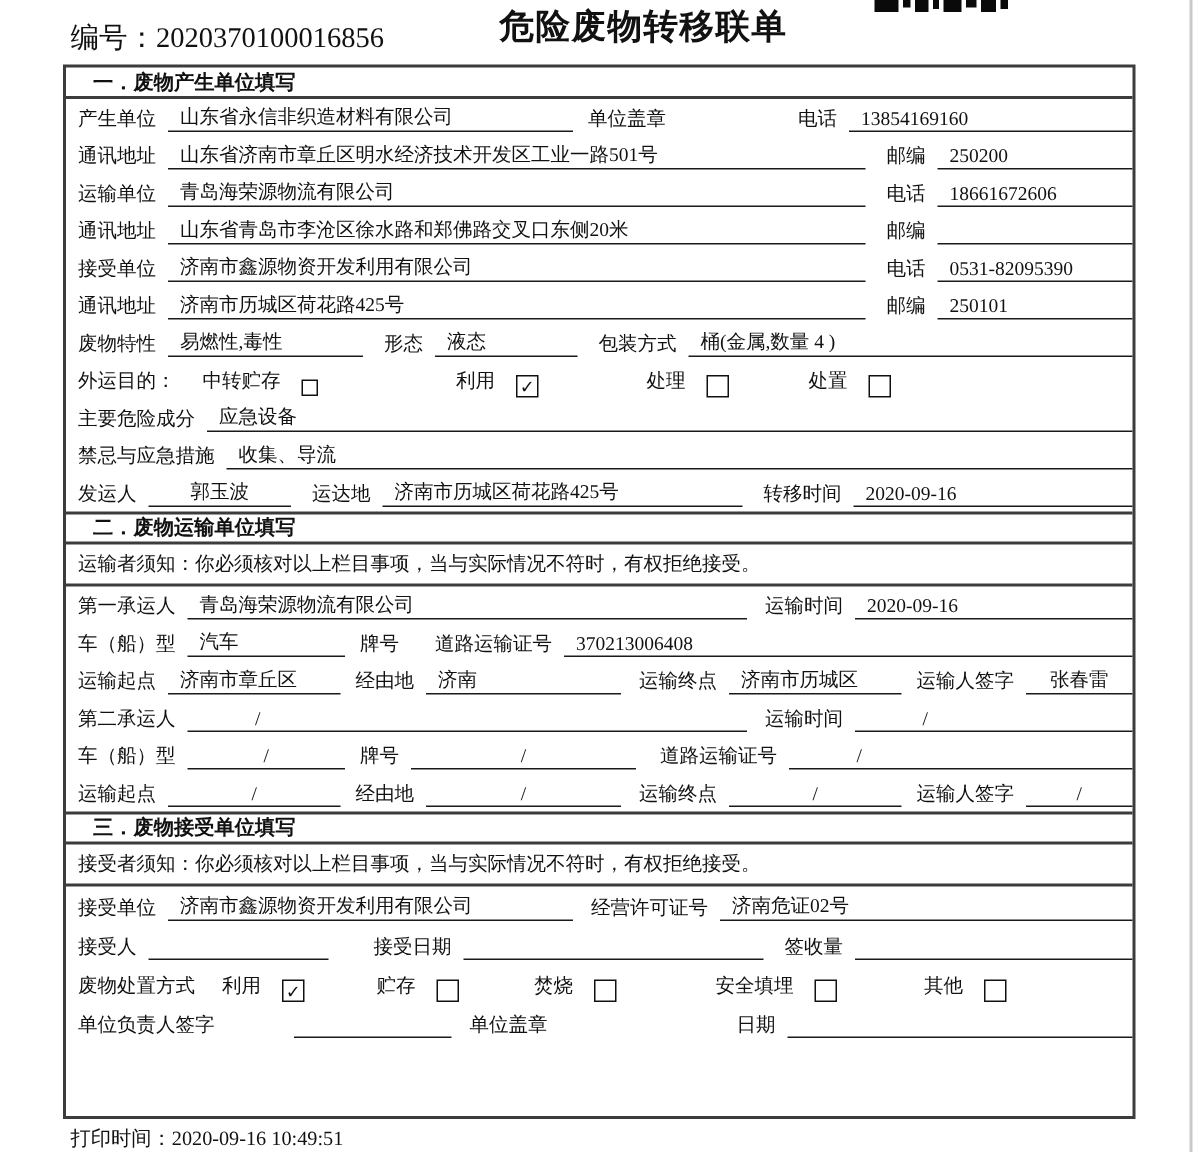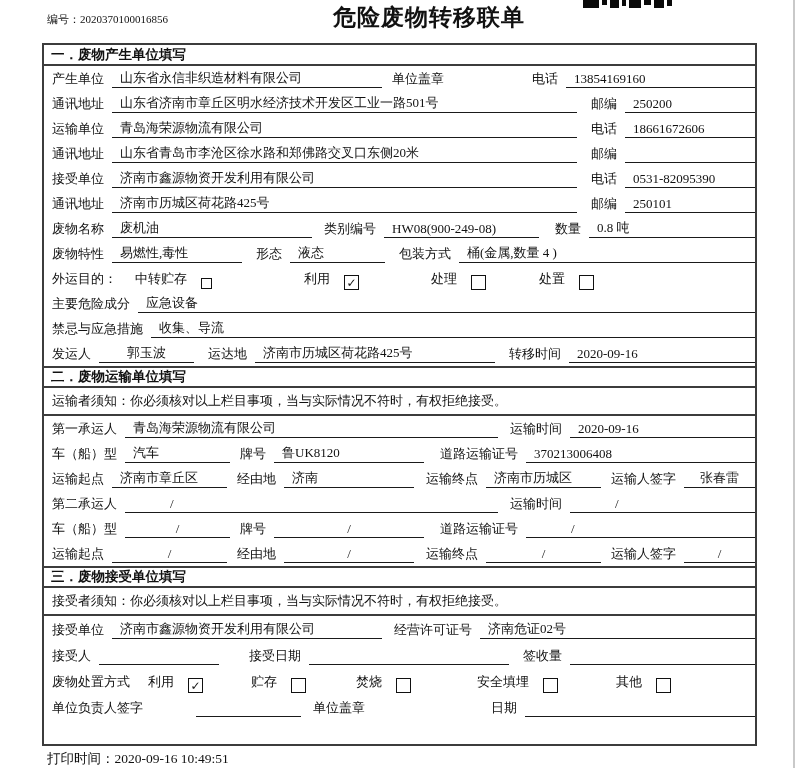--- a/index.html
+++ b/index.html
@@ -2,31 +2,31 @@
 <html><head>
 <meta charset="utf-8">
 <style>
   html,body{margin:0;padding:0;}
   body{
     width:796px;height:768px;background:#ffffff;position:relative;overflow:hidden;
     font-family:"Liberation Serif","DejaVu Serif",serif;color:#111;font-size:13px;
   }
   .page-edge{position:absolute;top:0;bottom:0;right:1px;width:2px;background:#c9c9c9;}
   
-  .serial{position:absolute;left:47px;top:12px;font-size:11px;white-space:nowrap;}
+  .serial{position:absolute;left:47px;top:12px;font-size:19px;white-space:nowrap;}
   .form-title{position:absolute;left:333px;top:2px;font-size:23px;font-weight:bold;letter-spacing:1px;
     font-family:"Liberation Sans","DejaVu Sans",sans-serif;}
   .qr{position:absolute;left:583px;top:0;height:9px;display:flex;align-items:flex-start;gap:3px;}
   .qr i{display:block;background:#0a0a0a;}
   
   .formbox{position:absolute;left:42px;top:43px;width:715px;height:703px;
     border:2px solid #3c3c3c;box-sizing:border-box;display:flex;flex-direction:column;background:#fff;}
   .sec-h{flex:0 0 21px;border-bottom:2px solid #3c3c3c;font-weight:bold;
     font-family:Liberation Serif, serif;font-size:13.5px;
-    display:flex;align-items:center;padding-left:7px;box-sizing:border-box;}
+    display:flex;align-items:center;padding-left:18px;box-sizing:border-box;}
   .notice{flex:0 0 28px;border-bottom:2px solid #3c3c3c;display:flex;align-items:center;
     padding-left:8px;box-sizing:border-box;font-size:13px;}
   .row{flex:0 0 25px;display:flex;align-items:flex-end;padding:0 0 3px 8px;box-sizing:border-box;white-space:nowrap;}
   .row3{flex-basis:26px;}
   .lbl{white-space:nowrap;margin-right:8px;}
   .u{border-bottom:1px solid #1a1a1a;display:inline-block;box-sizing:border-box;
      padding:0 4px 0 8px;overflow:hidden;min-height:15px;}
   .u.grow{flex:1 1 auto;}
   .u.ctr{text-align:center;padding:0 2px;}
   .u.slash{padding-left:45px;}
@@ -94,28 +94,20 @@
     <span class="u" style="width:130px">0531-82095390</span>
   </div>
 
   <div class="row">
     <span class="lbl">通讯地址</span>
     <span class="u grow">济南市历城区荷花路425号</span>
     <span class="lbl" style="margin-left:14px">邮编</span>
     <span class="u" style="width:130px">250101</span>
   </div>
 
-  <div class="row">
-    <span class="lbl">废物名称</span>
-    <span class="u" style="width:200px">废机油</span>
-    <span class="lbl" style="margin-left:12px">类别编号</span>
-    <span class="u" style="width:155px">HW08(900-249-08)</span>
-    <span class="lbl" style="margin-left:16px">数量</span>
-    <span class="u grow">0.8 吨</span>
-  </div>
 
   <div class="row">
     <span class="lbl">废物特性</span>
     <span class="u" style="width:130px">易燃性,毒性</span>
     <span class="lbl" style="margin-left:14px">形态</span>
     <span class="u" style="width:95px">液态</span>
     <span class="lbl" style="margin-left:14px">包装方式</span>
     <span class="u grow">桶(金属,数量 4 )</span>
   </div>
 
@@ -158,21 +150,20 @@
     <span class="lbl">第一承运人</span>
     <span class="u grow">青岛海荣源物流有限公司</span>
     <span class="lbl" style="margin-left:12px">运输时间</span>
     <span class="u" style="width:185px">2020-09-16</span>
   </div>
 
   <div class="row">
     <span class="lbl">车（船）型</span>
     <span class="u" style="width:105px">汽车</span>
     <span class="lbl" style="margin-left:10px">牌号</span>
-    <span class="u" style="width:150px">鲁UK8120</span>
     <span class="lbl" style="margin-left:16px">道路运输证号</span>
     <span class="u grow">370213006408</span>
   </div>
 
   <div class="row">
     <span class="lbl">运输起点</span>
     <span class="u" style="width:115px">济南市章丘区</span>
     <span class="lbl" style="margin-left:10px">经由地</span>
     <span class="u" style="width:130px">济南</span>
     <span class="lbl" style="margin-left:12px">运输终点</span>

